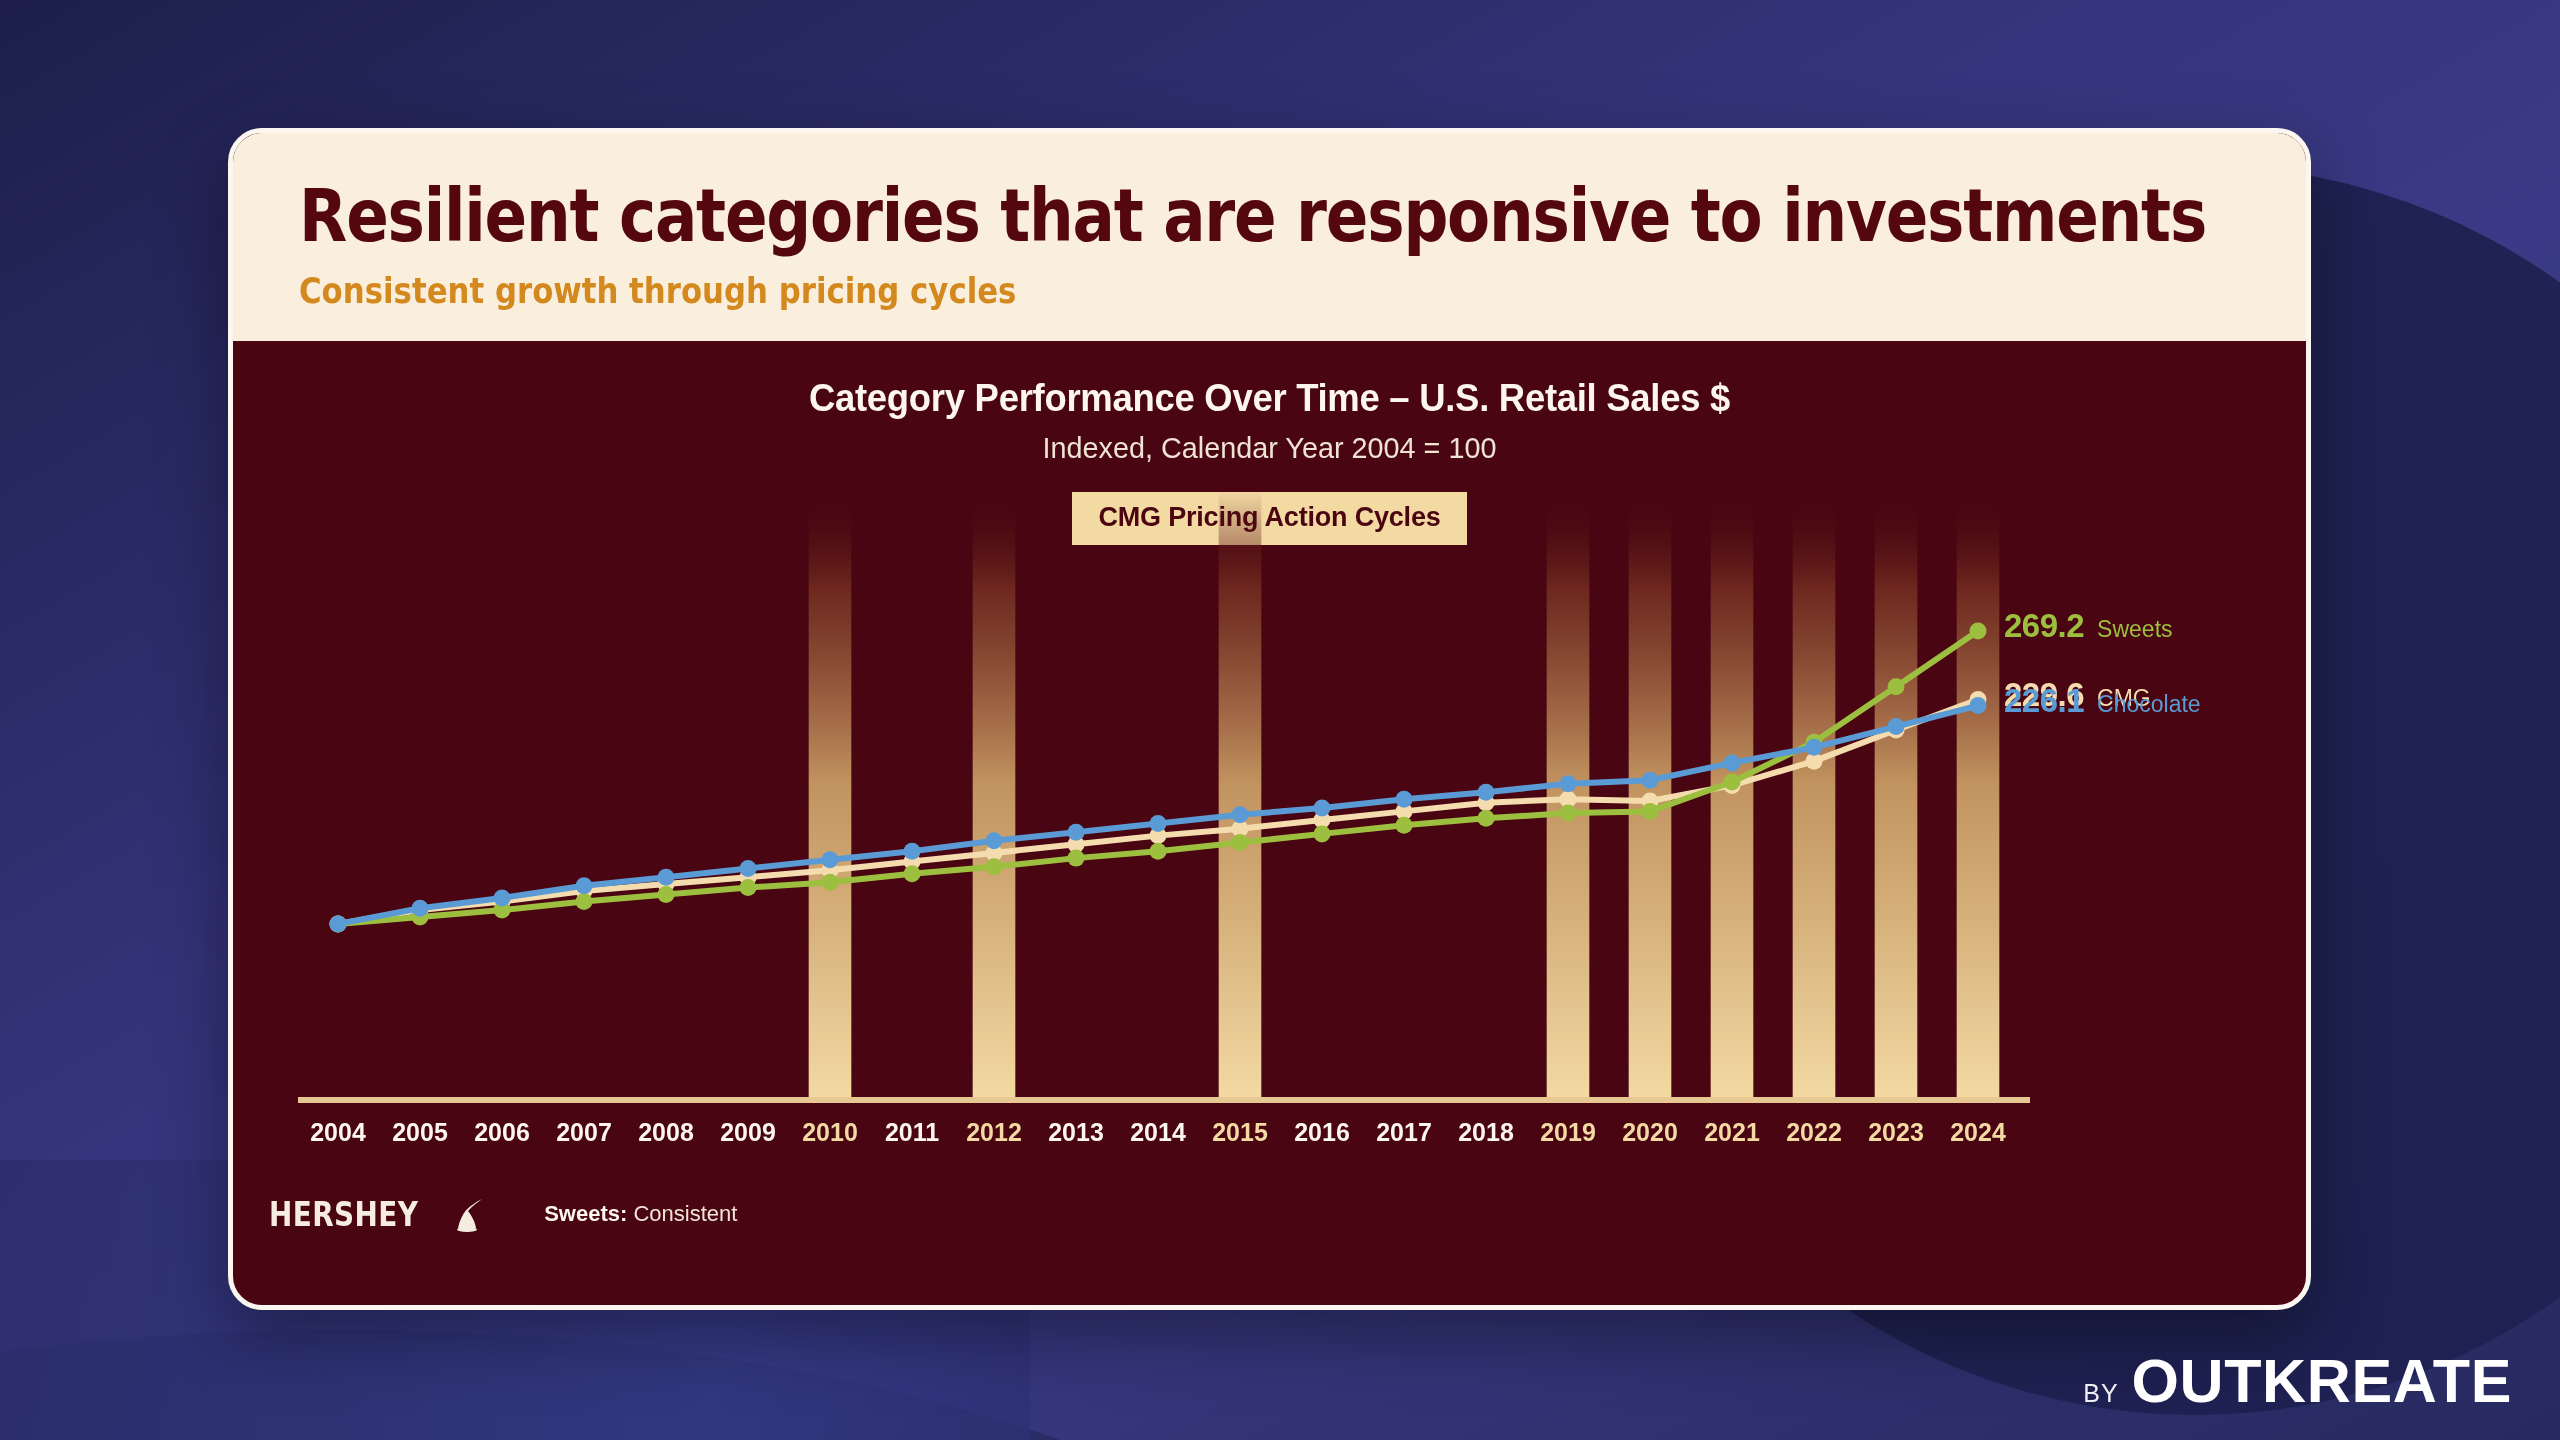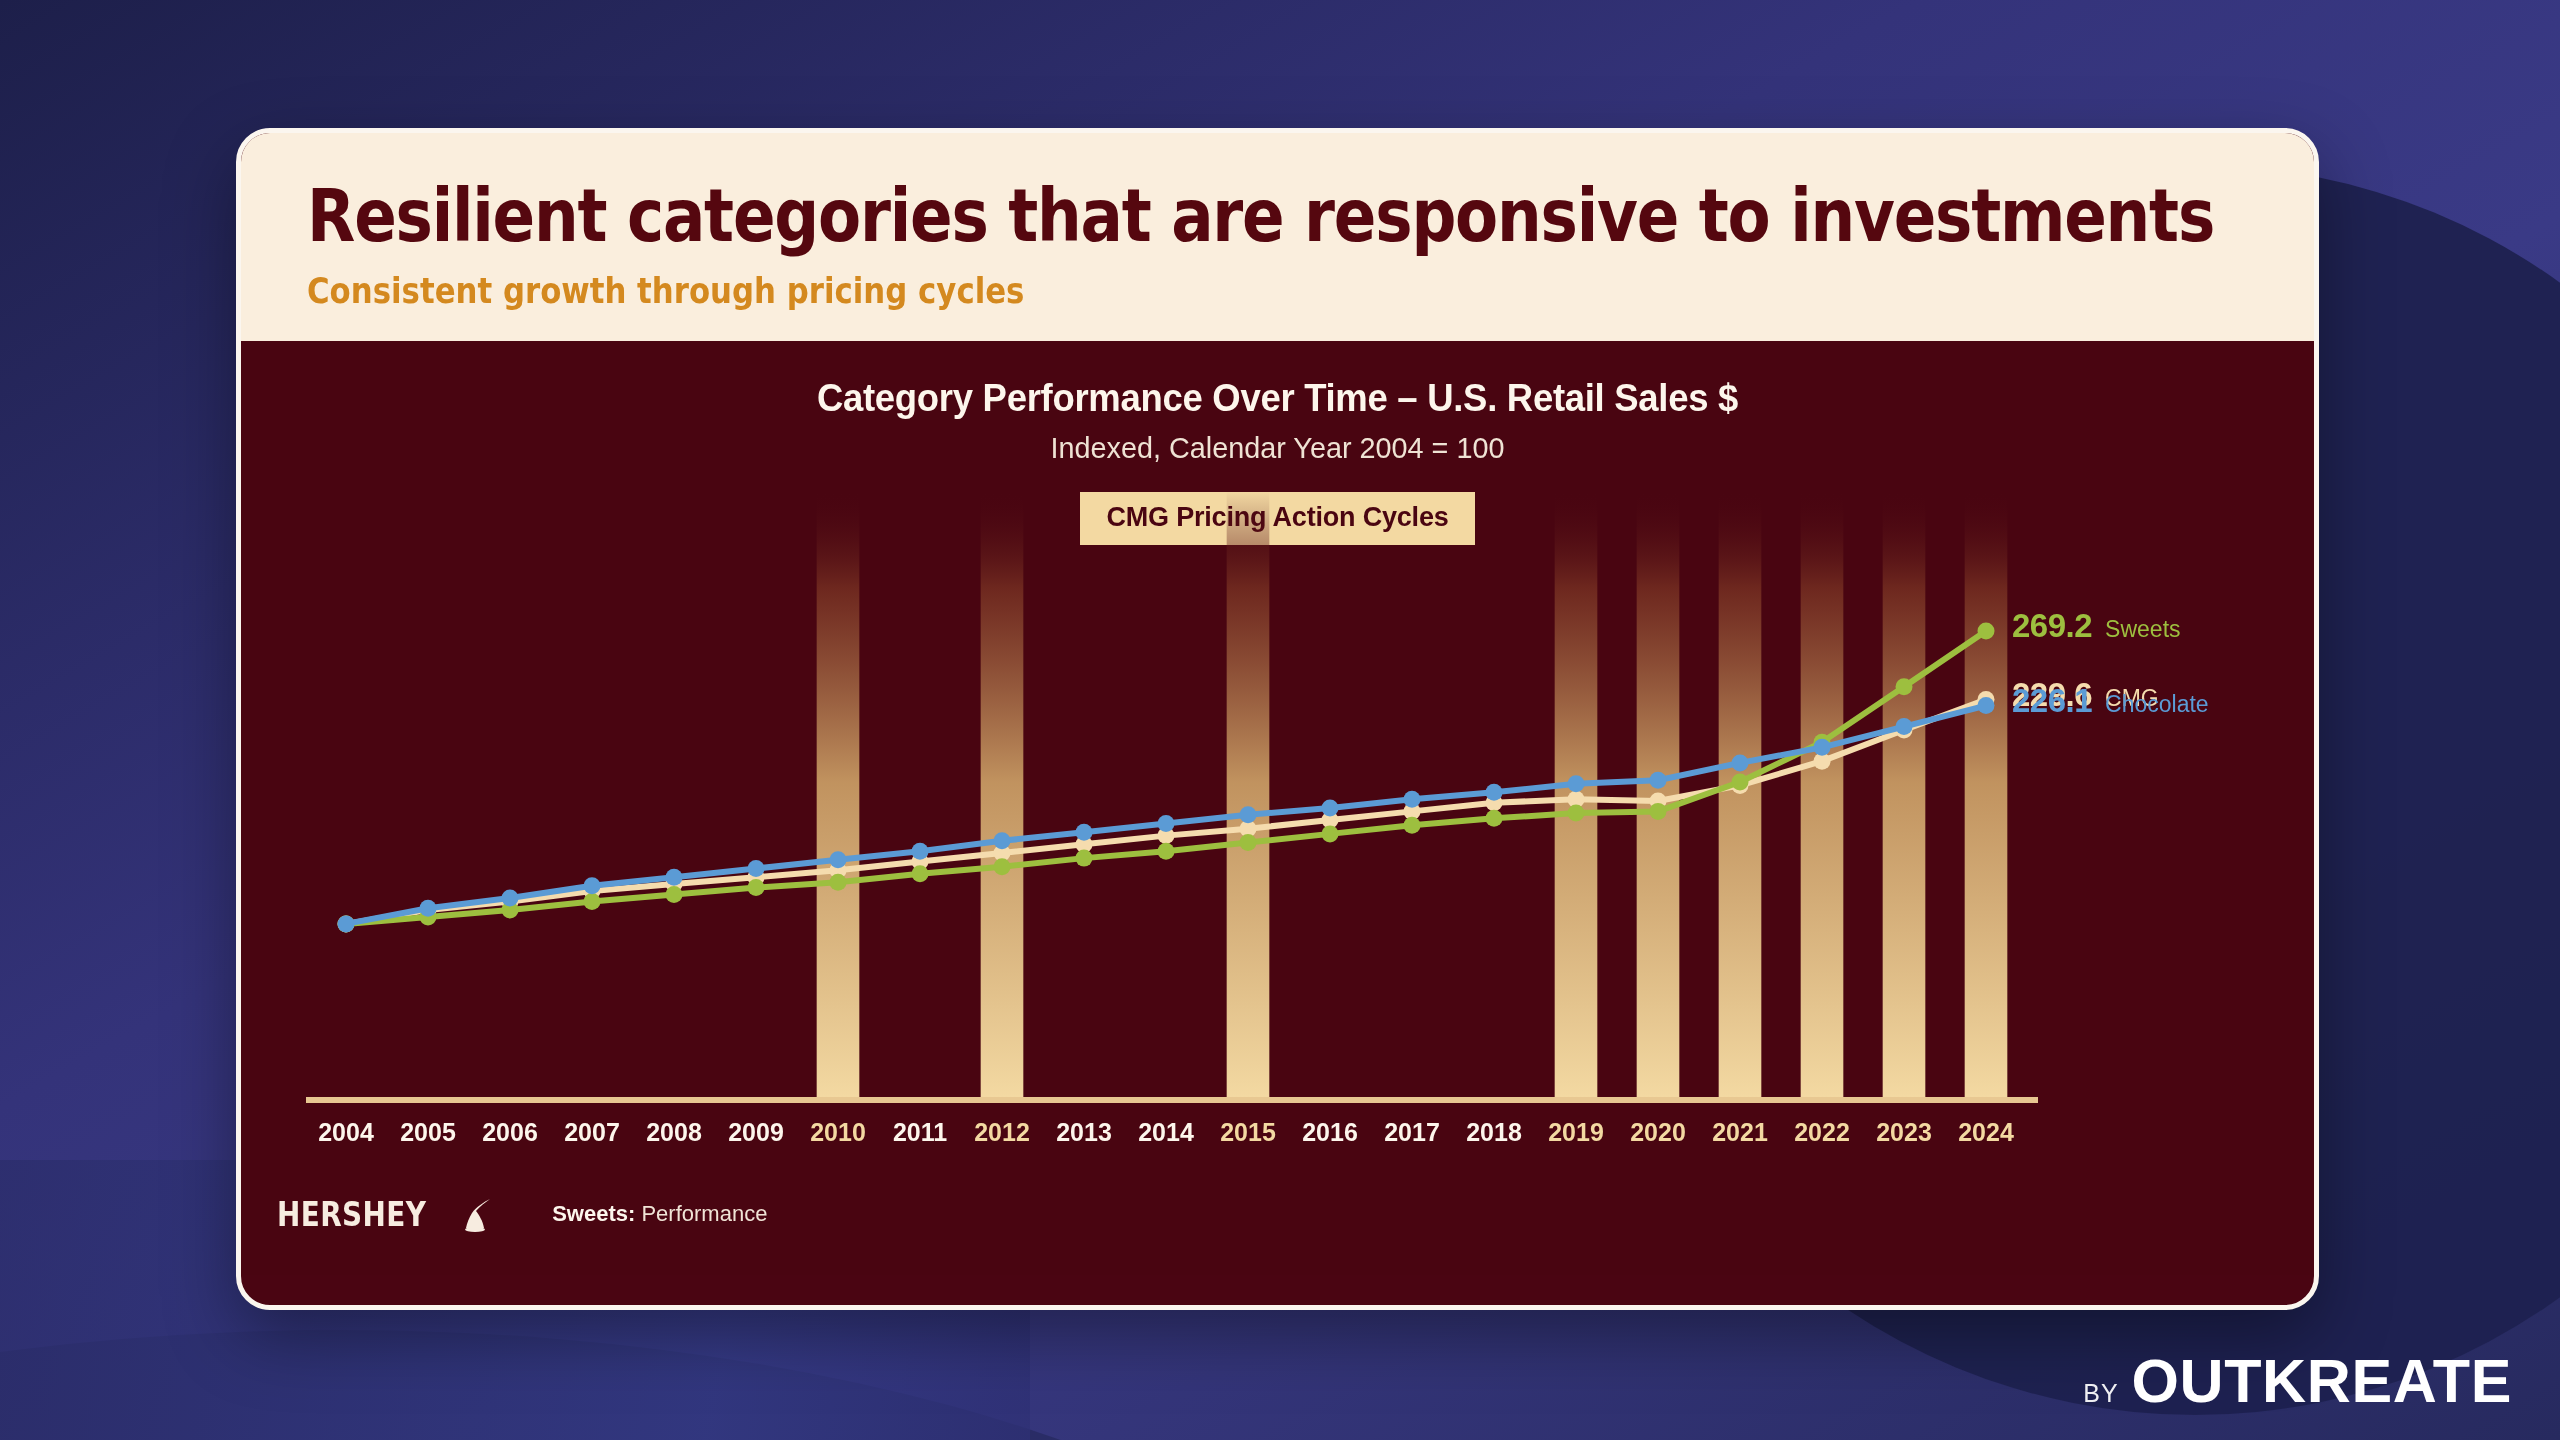--- a/index.html
+++ b/index.html
@@ -24,21 +24,21 @@
     background:#232659; opacity:.6;
   }
   #bg-wedge {
     position:absolute; left:0; bottom:0; width:1030px; height:280px;
     background:linear-gradient(100deg,#2b2d6b 0%,#343a86 70%,#2e3075 100%);
     opacity:.75;
   }
 
   
   #card {
-    position:absolute; left:236px; top:128px;
+    position:absolute; left:228px; top:128px;
     width:2083px; height:1182px;
     border-radius:34px;
     border:5px solid #fbf6ef;
     overflow:hidden;
     box-shadow:0 26px 70px rgba(0,0,0,.38);
     background:#4a0512;
   }
 
   
   #card-header { background:#faeedd; padding:46px 0 30px 66px; }
@@ -271,21 +271,21 @@
     <div id="card-footer">
       <div id="hershey-logo">
         <span id="hershey-word">HERSHEY</span>
         <svg width="34" height="36" viewBox="0 0 34 36" style="margin-left:-1px;margin-bottom:1px;">
           <path d="M32 2 C26 5 18 10 14 16 C11 21 9 26 8 31 L26 31 C25 24 21 18 18 14 C22 9 28 5 32 2 Z" fill="#f7ece0"></path>
           <ellipse cx="17" cy="32.5" rx="10" ry="2.6" fill="#f7ece0"></ellipse>
         </svg>
       </div>
       <div id="source-text">
         <b>Sweets:</b>
-        <span>Performance</span>
+        <span>Consistent</span>
       </div>
     </div>
 
   </div>
 </div>
 
 <div id="by-outkreate">
   <span id="by-word">BY</span>
   <span id="brand-word">OUTKREATE</span>
 </div>

